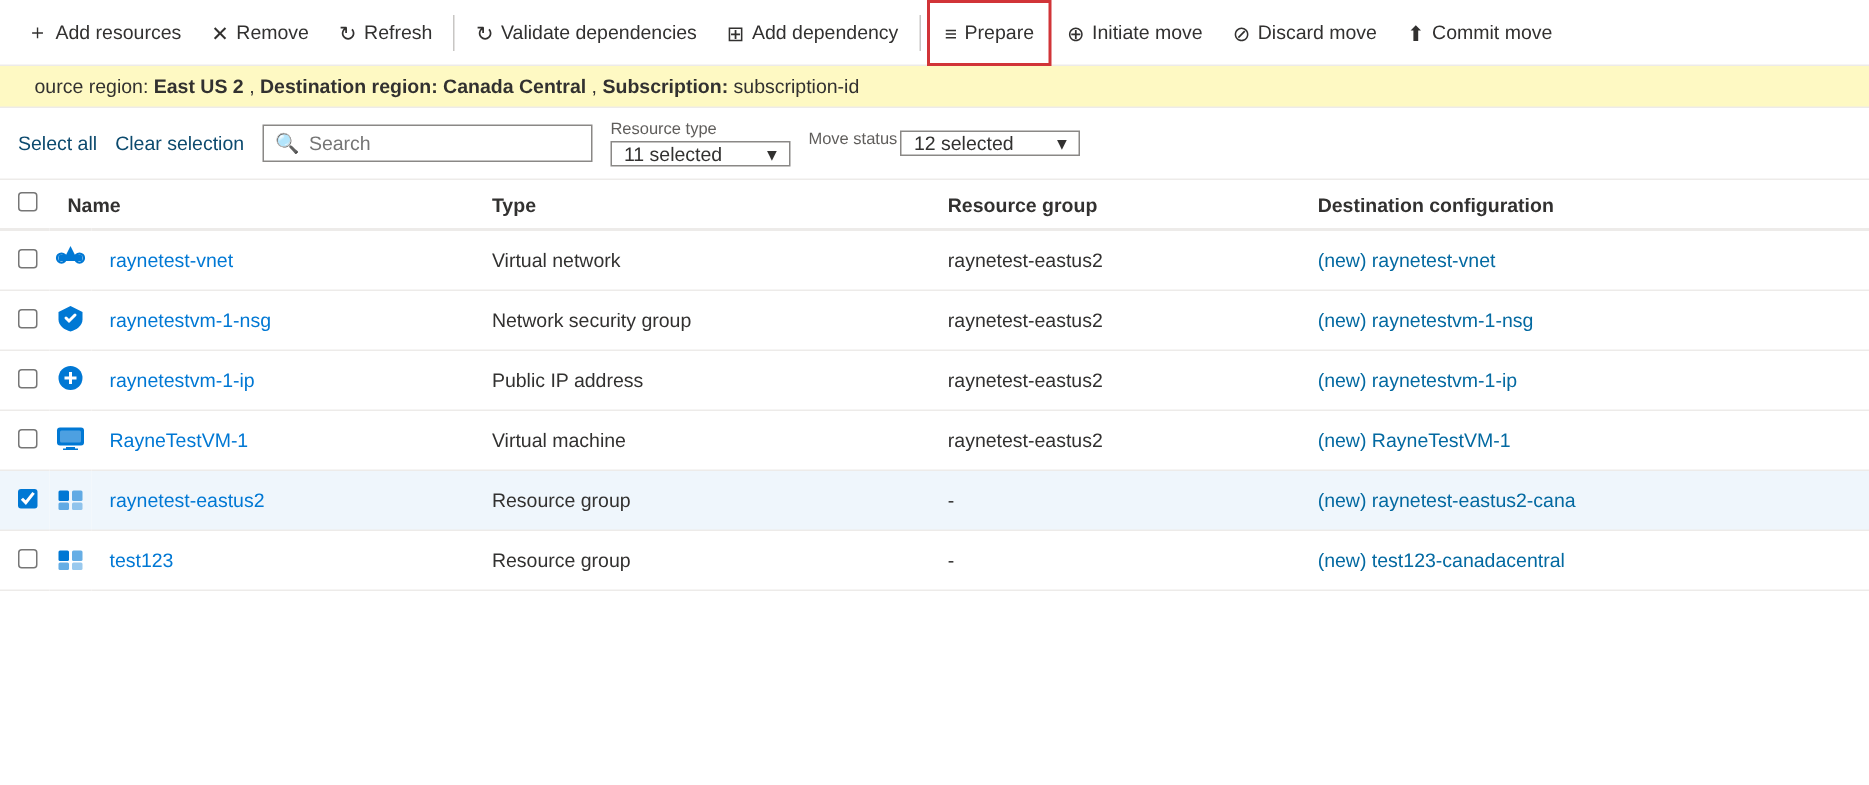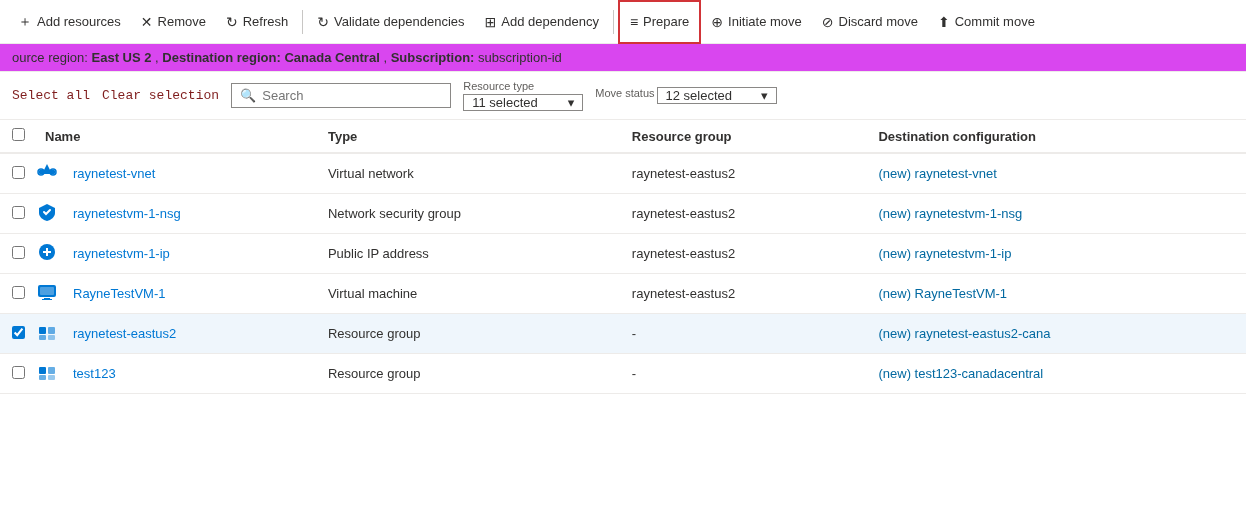--- a/index.html
+++ b/index.html
@@ -36,44 +36,43 @@
     .toolbar-sep {
       width: 1px;
       height: 24px;
       background: #c8c6c4;
       margin: 0 4px;
     }
     .toolbar-icon { font-size: 14px; }
 
     
     .info-bar {
-      padding: 6px 12px;
-      font-size: 13px;
-      background: #d946ef;
+      padding: 6px 23px;
+      font-size: 13px;
+      background: #fef9c3;
       border-bottom: 1px solid #edebe9;
     }
     .info-bar span { font-weight: 400; }
     .info-bar strong { font-weight: 600; }
 
     
     .filter-bar {
       display: flex;
       align-items: center;
       padding: 8px 12px;
       gap: 12px;
       background: #fff;
       border-bottom: 1px solid #edebe9;
     }
     .filter-link {
-      color: #7f1d1d;
+      color: #0c4a6e;
       cursor: pointer;
       font-size: 13px;
       text-decoration: none;
       white-space: nowrap;
-      font-family: Liberation Mono, monospace;
     }
     .search-box {
       display: flex;
       align-items: center;
       border: 1px solid #8a8886;
       padding: 4px 8px;
       gap: 6px;
       min-width: 220px;
     }
     .search-box input {

